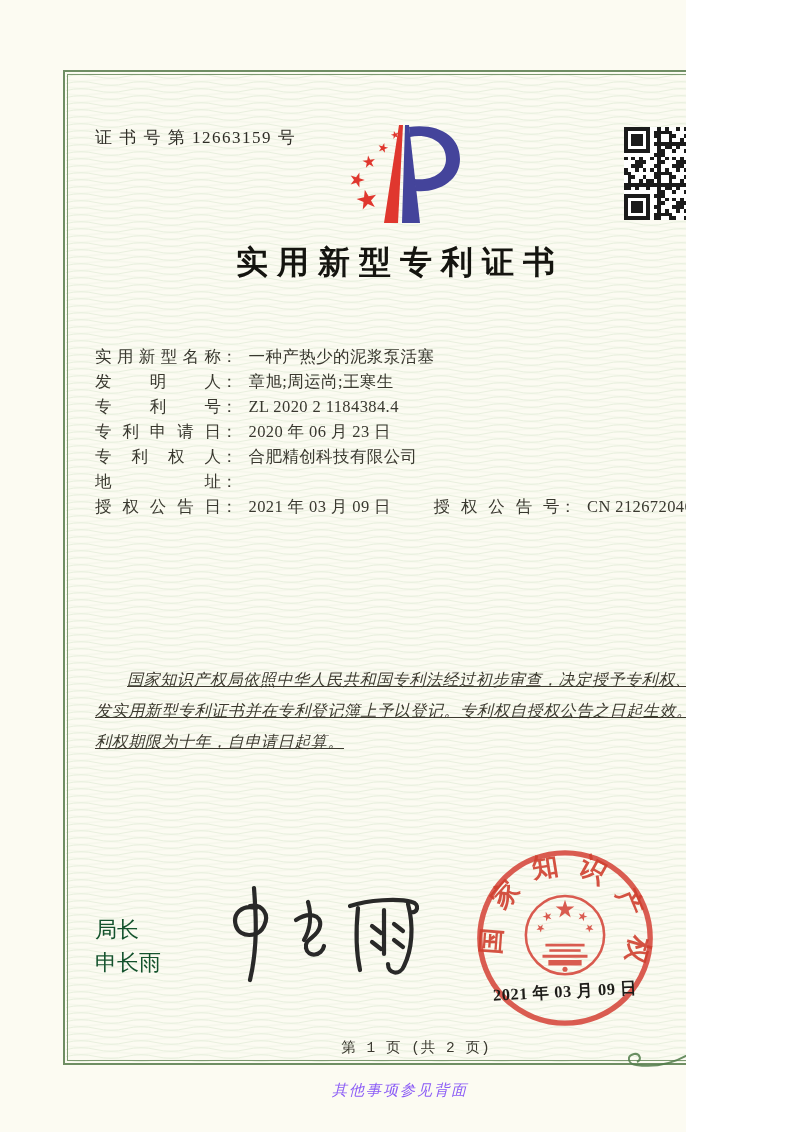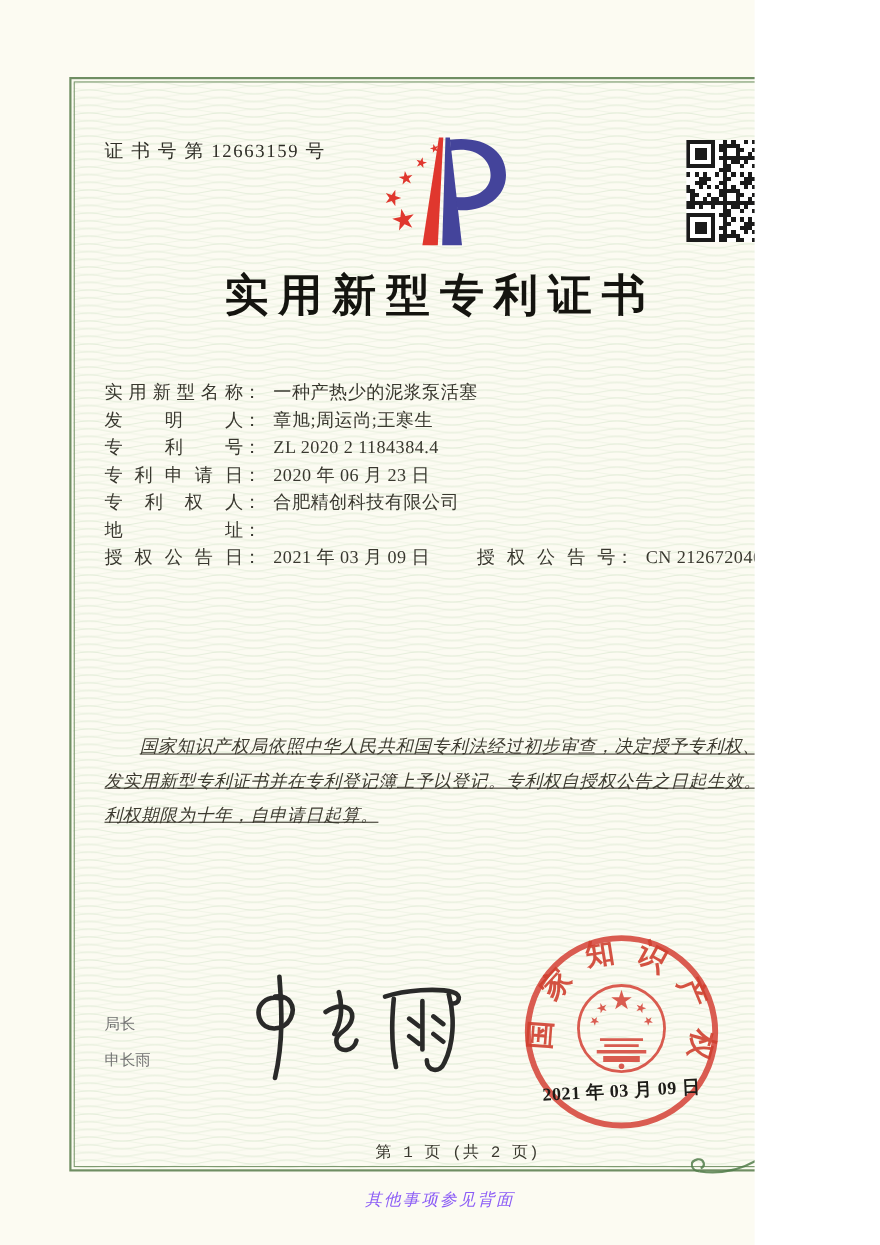--- a/index.html
+++ b/index.html
@@ -7,30 +7,30 @@
     position:relative;width:686px;height:1132px;background:#fcfbf2;overflow:hidden;
     font-family:"Liberation Serif","DejaVu Serif",serif;color:#39382f;
   }
   .waves{position:absolute;left:66px;top:73px;width:673px;height:989px;z-index:0;}
   .frame{position:absolute;left:63px;top:70px;width:679px;height:995px;border:2.5px solid #6f8e63;z-index:1;box-sizing:border-box;}
   .frame-inner{position:absolute;left:2px;top:2px;right:2px;bottom:2px;border:1.2px solid #7d9a70;}
   .layer{position:absolute;z-index:2;}
   .cert-no{left:95px;top:126px;font-size:17px;letter-spacing:1.5px;color:#2e2d26;}
   .logo{left:336px;top:120px;width:132px;height:110px;}
   .qr{left:624px;top:127px;width:93px;height:93px;}
-  .title{left:0;top:241px;width:800px;text-align:center;font-size:40px;font-weight:600;letter-spacing:9px;color:#14140f;}
+  .title{left:0;top:241px;width:800px;text-align:center;font-size:32px;font-weight:600;letter-spacing:9px;color:#14140f;}
   .fields{left:95px;top:344px;width:622px;display:flex;flex-direction:column;font-size:16.5px;}
   .frow{display:flex;line-height:25px;}
   .flabel{width:126px;flex:none;text-align:justify;text-align-last:justify;}
   .fcolon{flex:none;margin-right:11px;}
   .fvalue{letter-spacing:.4px;}
   .gvalue1{width:185px;flex:none;letter-spacing:.4px;}
   .paras{left:95px;top:664px;width:618px;font-size:16px;line-height:31px;font-style:italic;letter-spacing:.6px;color:#3c3a2f;}
   .paras p{margin:0;text-indent:2em;text-decoration:underline;}
-  .signer{left:95px;top:915px;font-family:Liberation Serif, serif;font-size:14px;line-height:33px;color:#737373;}
+  .signer{left:95px;top:915px;font-family:Liberation Mono, monospace;font-size:22px;line-height:33px;color:#14532d;}
   .signature{left:212px;top:880px;width:230px;height:105px;}
   .seal{left:472px;top:845px;width:186px;height:186px;}
   .seal-text{font-size:27px;font-weight:bold;letter-spacing:17px;fill:#d0402f;font-family:"Liberation Serif","DejaVu Serif",serif;}
   .seal-date{left:472px;top:981px;width:186px;text-align:center;font-size:16.5px;font-weight:600;letter-spacing:.5px;color:#1d1c18;transform:rotate(-3deg);}
   .page-info{left:16px;top:1038px;width:800px;text-align:center;font-size:14.5px;letter-spacing:1px;color:#3a392f;font-family:Liberation Mono, monospace;}
   .back-note{left:0;top:1081px;width:800px;text-align:center;font-size:15px;font-style:italic;letter-spacing:2px;color:#8b5cf6;}
   .ornament{left:628px;top:948px;width:132px;height:127px;z-index:3;}
 </style>
 </head>
 <body>

